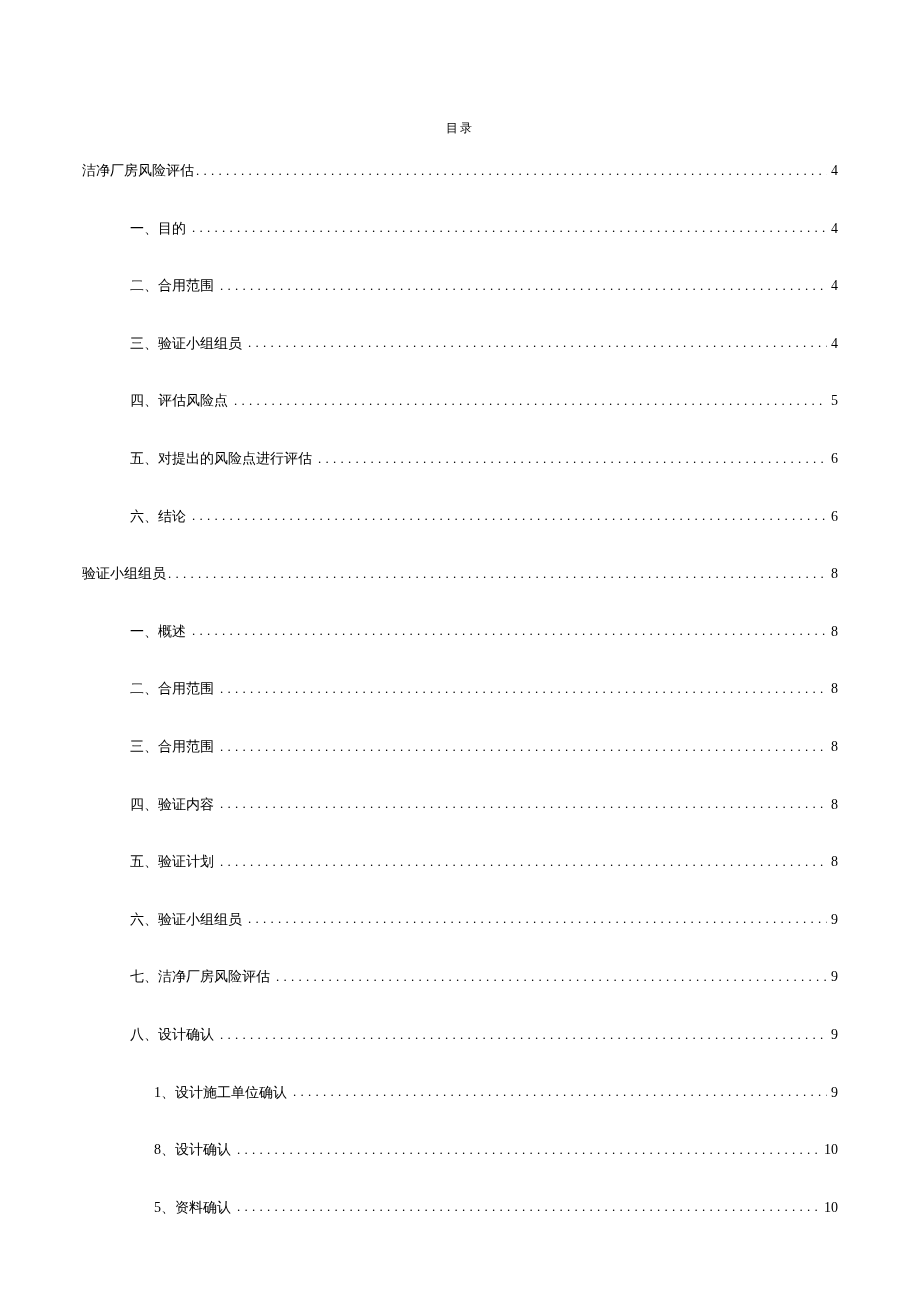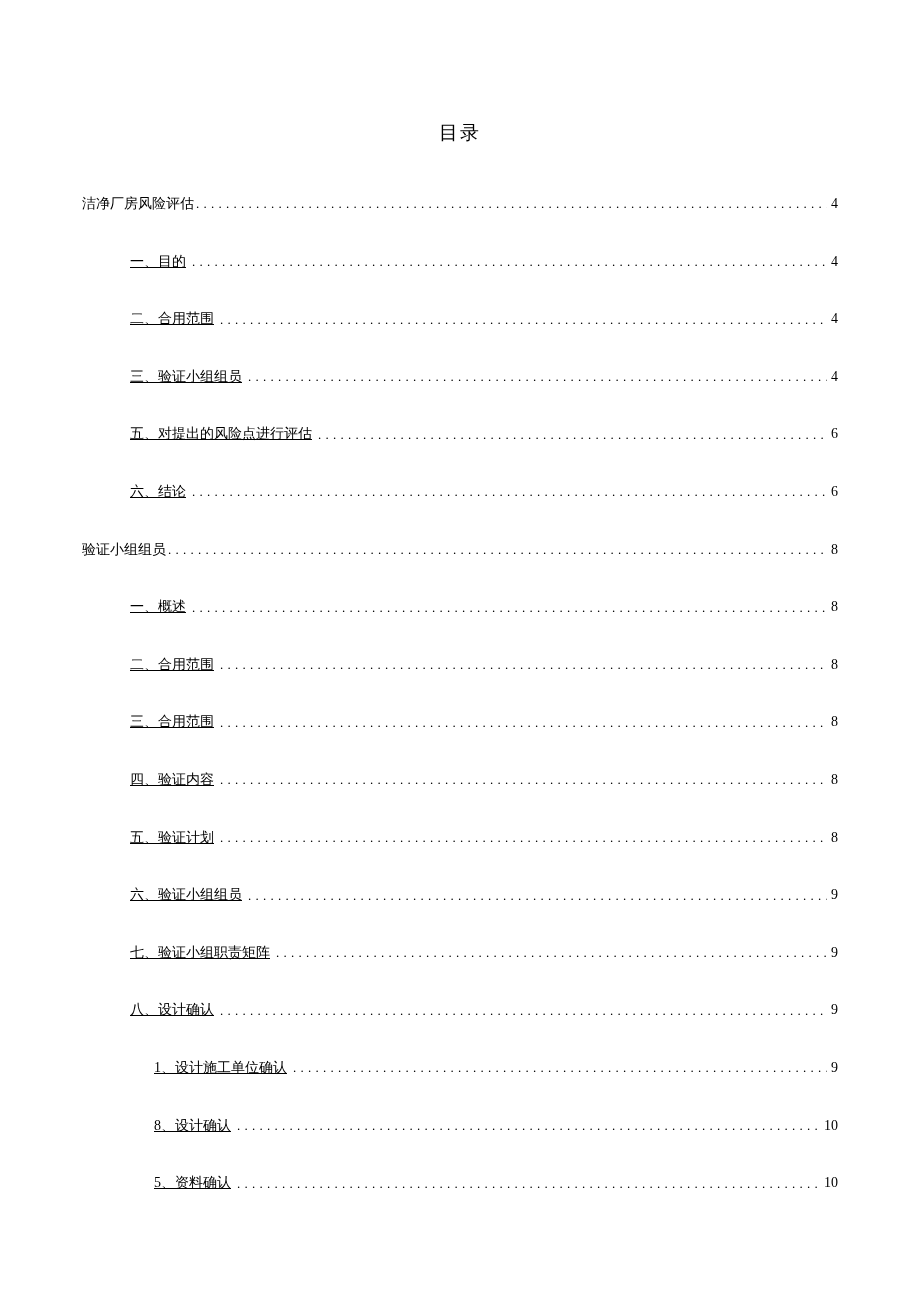--- a/index.html
+++ b/index.html
@@ -6,27 +6,27 @@
     body {
       width: 920px;
       height: 1301px;
       background: #ffffff;
       font-family: "SimSun", "宋体", serif;
       padding: 120px 82px 80px 82px;
       color: #000000;
     }
     .title {
       text-align: center;
-      font-size: 19px;
-      margin-bottom: 48px;
+      font-size: 12px;
+      margin-bottom: 24px;
       letter-spacing: 2px;
     }
     .toc-entry {
       display: flex;
-      align-items: flex-end;
+      align-items: center;
       font-size: 14px;
       line-height: 1.4;
       margin-bottom: 38px;
       white-space: nowrap;
     }
     .toc-entry.level-0 { padding-left: 0; }
     .toc-entry.level-1 { padding-left: 48px; }
     .toc-entry.level-2 { padding-left: 72px; }
     .toc-label { flex-shrink: 0; }
     .toc-dots {
@@ -38,21 +38,21 @@
       padding: 0 2px;
     }
     .toc-dots::before {
       content: ". . . . . . . . . . . . . . . . . . . . . . . . . . . . . . . . . . . . . . . . . . . . . . . . . . . . . . . . . . . . . . . . . . . . . . . . . . . . . . . . . . . . . . . . . . . . . . . . . . . . . . . . . . . . . . . . . . . . . . . . . . . . . . . . . . . . . . . . . . . . . . . . . . . . . . . . . . . . . . . .";
       display: block;
       overflow: hidden;
       white-space: nowrap;
     }
     .toc-page { flex-shrink: 0; padding-left: 2px; }
     .toc-entry.level-1 .toc-label,
-    .toc-entry.level-2 .toc-label { padding-right: 4px; text-decoration: underline; }
+    .toc-entry.level-2 .toc-label { padding-right: 4px; }
   </style>
 </head>
 <body>
 
 <div class="title">目录</div>
 
 <div id="toc-container">
     <div class="toc-entry level-0">
       <span class="toc-label">洁净厂房风险评估</span>
       <span class="toc-dots"></span>
@@ -65,20 +65,25 @@
     </div>
     <div class="toc-entry level-1">
       <span class="toc-label">二、合用范围</span>
       <span class="toc-dots"></span>
       <span class="toc-page">4</span>
     </div>
     <div class="toc-entry level-1">
       <span class="toc-label">三、验证小组组员</span>
       <span class="toc-dots"></span>
       <span class="toc-page">4</span>
+    </div>
+    <div class="toc-entry level-1">
+      <span class="toc-label">四、评估风险点</span>
+      <span class="toc-dots"></span>
+      <span class="toc-page">5</span>
     </div>
     <div class="toc-entry level-1">
       <span class="toc-label">五、对提出的风险点进行评估</span>
       <span class="toc-dots"></span>
       <span class="toc-page">6</span>
     </div>
     <div class="toc-entry level-1">
       <span class="toc-label">六、结论</span>
       <span class="toc-dots"></span>
       <span class="toc-page">6</span>
@@ -112,21 +117,21 @@
       <span class="toc-label">五、验证计划</span>
       <span class="toc-dots"></span>
       <span class="toc-page">8</span>
     </div>
     <div class="toc-entry level-1">
       <span class="toc-label">六、验证小组组员</span>
       <span class="toc-dots"></span>
       <span class="toc-page">9</span>
     </div>
     <div class="toc-entry level-1">
-      <span class="toc-label">七、验证小组职责矩阵</span>
+      <span class="toc-label">七、洁净厂房风险评估</span>
       <span class="toc-dots"></span>
       <span class="toc-page">9</span>
     </div>
     <div class="toc-entry level-1">
       <span class="toc-label">八、设计确认</span>
       <span class="toc-dots"></span>
       <span class="toc-page">9</span>
     </div>
     <div class="toc-entry level-2">
       <span class="toc-label">1、设计施工单位确认</span>

